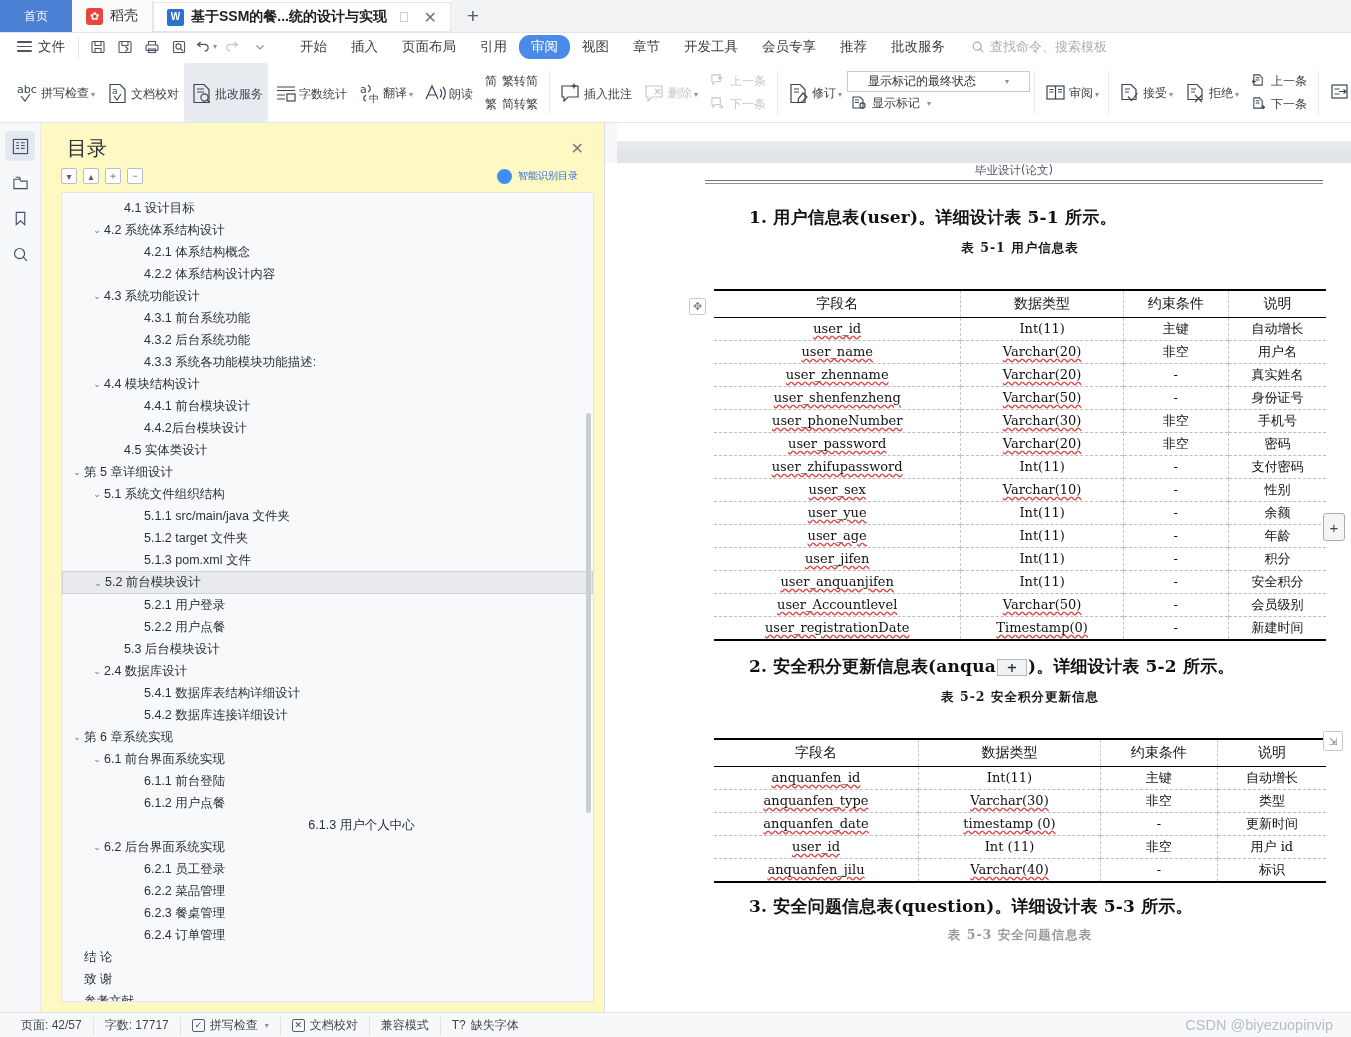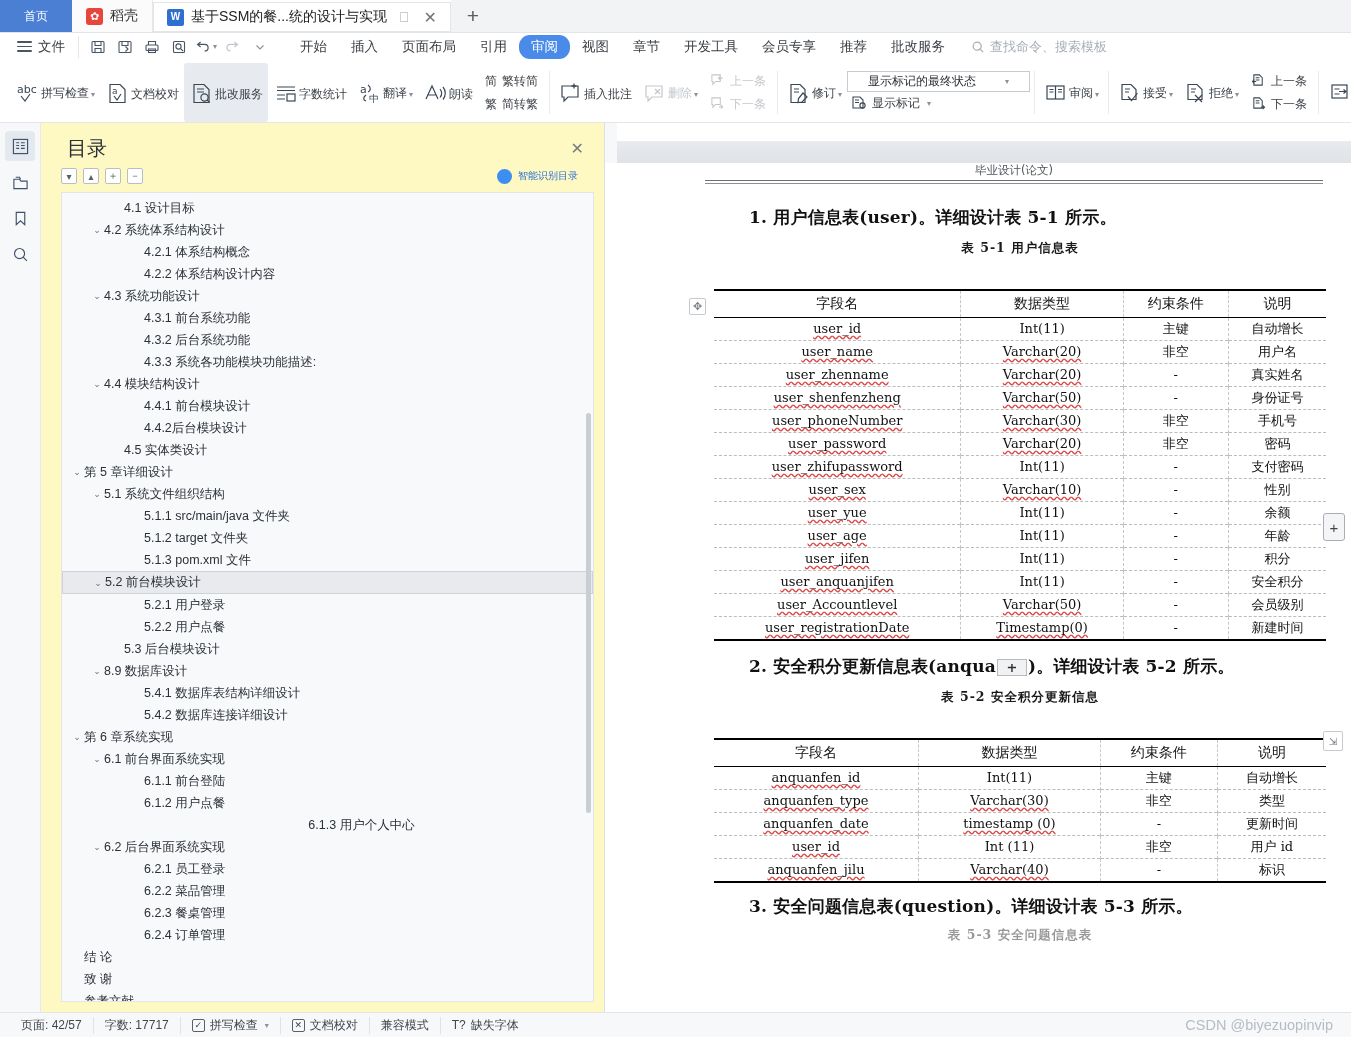--- a/index.html
+++ b/index.html
@@ -36,21 +36,21 @@
   .ic-docer {
     width: 17px; height: 17px; border-radius: 3px; background: #e8453c;
     display: inline-flex; align-items: center; justify-content: center;
     color: #fff; font-size: 11px; line-height: 1;
   }
   .ic-wps {
     width: 17px; height: 17px; border-radius: 2px; background: #2f6fd0;
     display: inline-flex; align-items: center; justify-content: center;
     color: #fff; font-size: 10px; font-weight: bold; line-height: 1;
   }
-  .tab-active .ttl { flex: 1; }
+  .tab-active .ttl { flex: 1; font-weight: bold; }
   .tab-mini { color: #9aa0a8; font-size: 14px; margin-left: 6px; }
   .tab-close { color: #70757c; font-size: 16px; margin-left: 8px; }
   .tab-plus { display: flex; align-items: center; padding: 0 16px; font-size: 21px; color: #5a6068; font-weight: 300; }
 
   
   .menubar {
     height: 28px; background: #fff; display: flex; align-items: center;
     font-size: 13.5px; color: #3a3f45; padding-left: 8px;
     border-bottom: 1px solid #fff;
   }
@@ -669,21 +669,21 @@
         <div class="toc-item" style="padding-left: 68px;">
           <span class="chev empty">⌄</span>
           <span>5.2.2  用户点餐</span>
         </div>
         <div class="toc-item" style="padding-left: 48px;">
           <span class="chev empty">⌄</span>
           <span>5.3  后台模块设计</span>
         </div>
         <div class="toc-item" style="padding-left: 28px;">
           <span class="chev">⌄</span>
-          <span>8.9  数据库设计</span>
+          <span>2.4  数据库设计</span>
         </div>
         <div class="toc-item" style="padding-left: 68px;">
           <span class="chev empty">⌄</span>
           <span>5.4.1  数据库表结构详细设计</span>
         </div>
         <div class="toc-item" style="padding-left: 68px;">
           <span class="chev empty">⌄</span>
           <span>5.4.2  数据库连接详细设计</span>
         </div>
         <div class="toc-item" style="padding-left: 8px;">

